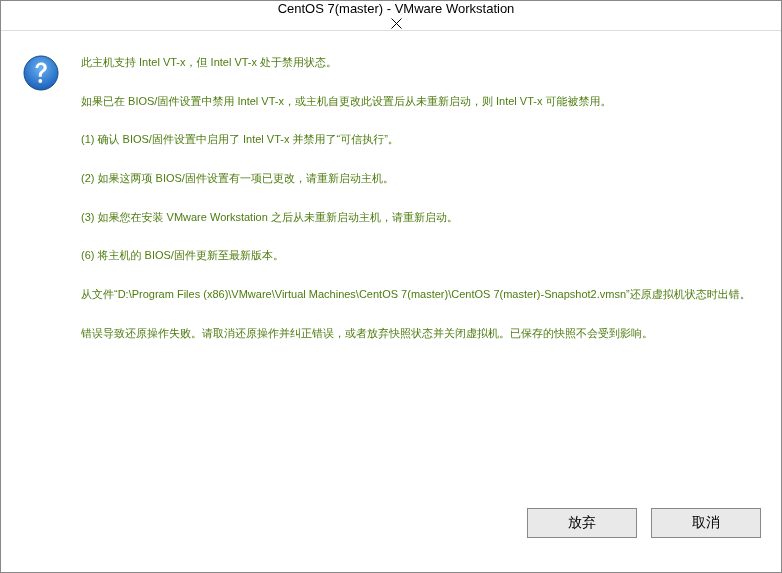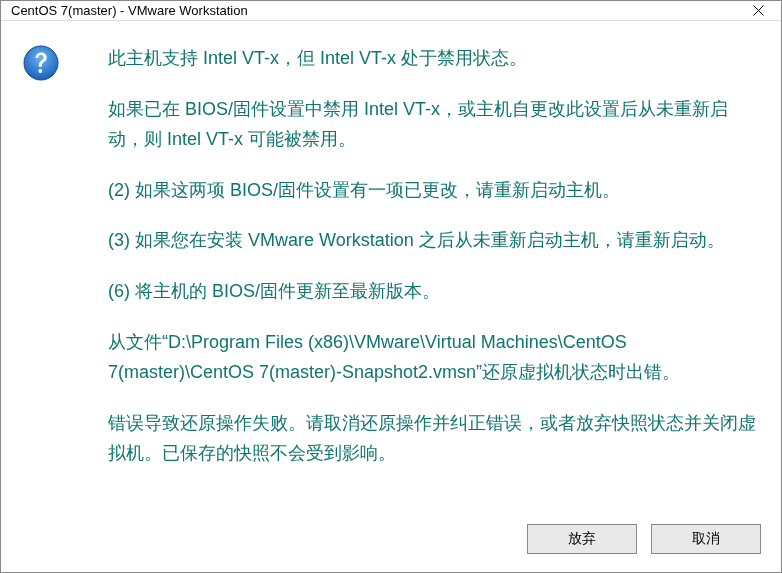--- a/index.html
+++ b/index.html
@@ -16,27 +16,28 @@
     }
     .window {
       width: 782px;
       height: 573px;
       border: 1px solid #888;
       background: #fff;
       display: flex;
       flex-direction: column;
     }
     .titlebar {
-      height: 20px;
+      height: 30px;
       display: flex;
       align-items: center;
       justify-content: space-between;
       padding: 0 0 0 10px;
       border-bottom: 1px solid #ddd;
       background: #fff;
+      flex-direction: column;
     }
     .titlebar-title {
       font-size: 13px;
       color: #000;
     }
     .titlebar-close {
       width: 46px;
       height: 32px;
       display: flex;
       align-items: center;
@@ -57,37 +58,36 @@
       flex-shrink: 0;
       padding-top: 2px;
       padding-left: 2px;
     }
     .question-icon {
       width: 36px;
       height: 36px;
     }
     .message-column {
       flex: 1;
-      font-size: 18px;
+      font-size: 11px;
       line-height: 1.7;
-      color: #0f766e;
-      margin-left: 27px;
+      color: #4d7c0f;
     }
     .message-column p {
       margin-bottom: 20px;
     }
     .message-column p:last-child {
       margin-bottom: 0;
       font-family: Liberation Serif, serif;
     }
     .button-row {
       display: flex;
       justify-content: flex-end;
       gap: 14px;
-      padding: 0 20px 18px 0;
+      padding: 0 20px 34px 0;
     }
     .btn {
       min-width: 110px;
       height: 30px;
       border: 1px solid #888;
       background: #e9e9e9;
       font-family: inherit;
       font-size: 14px;
       color: #000;
       cursor: pointer;
@@ -120,20 +120,21 @@
           </radialGradient>
         </defs>
         <circle cx="18" cy="18" r="17" fill="url(#bg)" stroke="#164a8a" stroke-width="1"></circle>
         <path d="M12.5 13.5 c0 -3.5 2.5 -6 5.8 -6 c3 0 5.4 2 5.4 5 c0 2.2 -1.2 3.3 -2.8 4.6 c-1.5 1.2 -2.1 2 -2.1 3.6 v1.1 h-3 v-1.4 c0 -2.3 1 -3.5 2.6 -4.8 c1.4 -1.1 2.2 -1.8 2.2 -3.1 c0 -1.5 -1.1 -2.5 -2.6 -2.5 c-1.7 0 -2.7 1.2 -2.7 3 h-2.8 z" fill="#fff"></path>
         <circle cx="17.3" cy="26" r="1.9" fill="#fff"></circle>
       </svg>
     </div>
     <div class="message-column">
       <p>此主机支持 Intel VT-x，但 Intel VT-x 处于禁用状态。</p>
       <p>如果已在 BIOS/固件设置中禁用 Intel VT-x，或主机自更改此设置后从未重新启动，则 Intel VT-x 可能被禁用。</p>
+      <p>(1) 确认 BIOS/固件设置中启用了 Intel VT-x 并禁用了“可信执行”。</p>
       <p>(2) 如果这两项 BIOS/固件设置有一项已更改，请重新启动主机。</p>
       <p>(3) 如果您在安装 VMware Workstation 之后从未重新启动主机，请重新启动。</p>
       <p>(6) 将主机的 BIOS/固件更新至最新版本。</p>
       <p>从文件“D:\Program Files (x86)\VMware\Virtual Machines\CentOS 7(master)\CentOS 7(master)-Snapshot2.vmsn”还原虚拟机状态时出错。</p>
       <p>错误导致还原操作失败。请取消还原操作并纠正错误，或者放弃快照状态并关闭虚拟机。已保存的快照不会受到影响。</p>
     </div>
   </div>
 
   <div class="button-row">
     <button class="btn">放弃</button>

